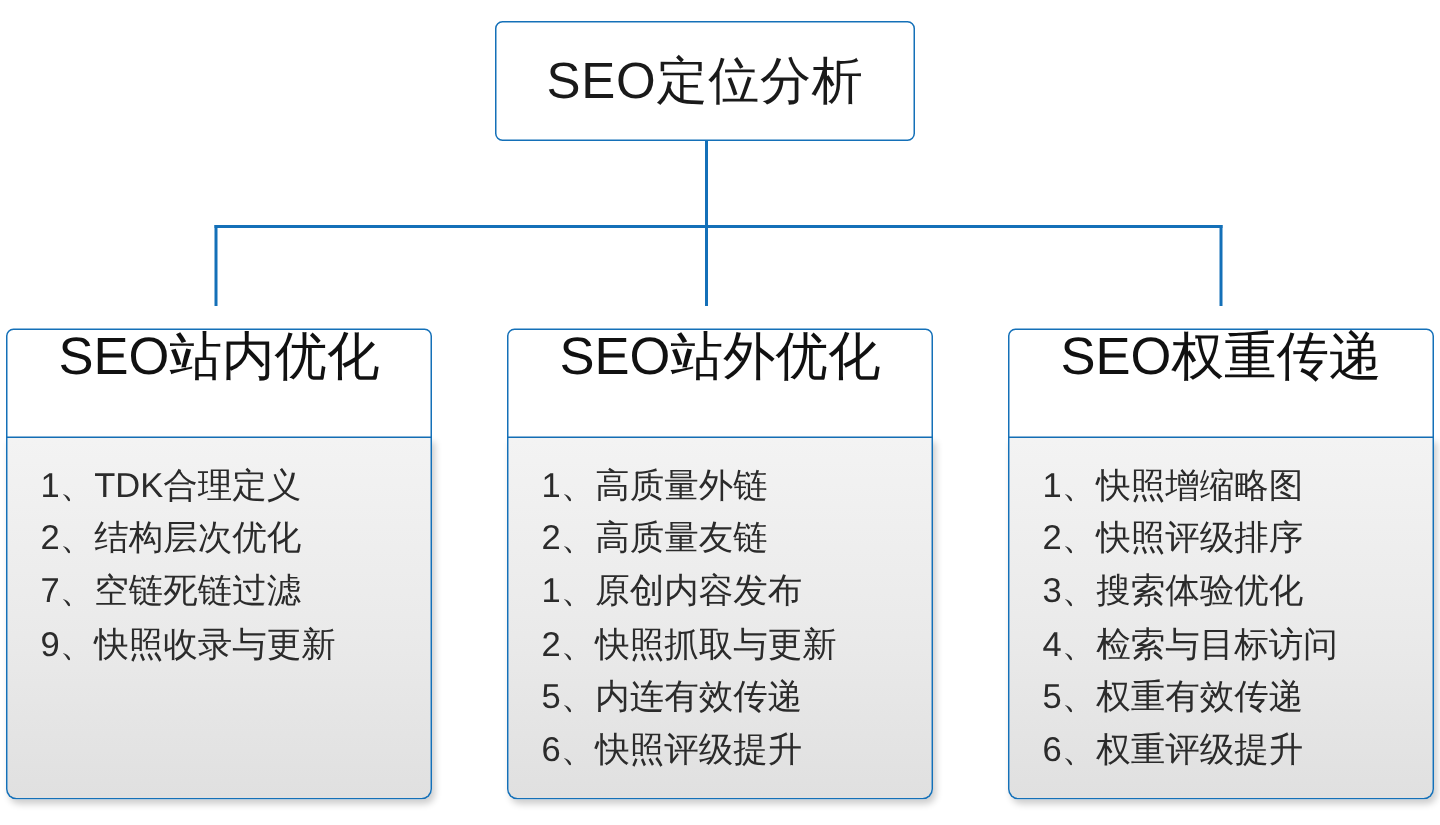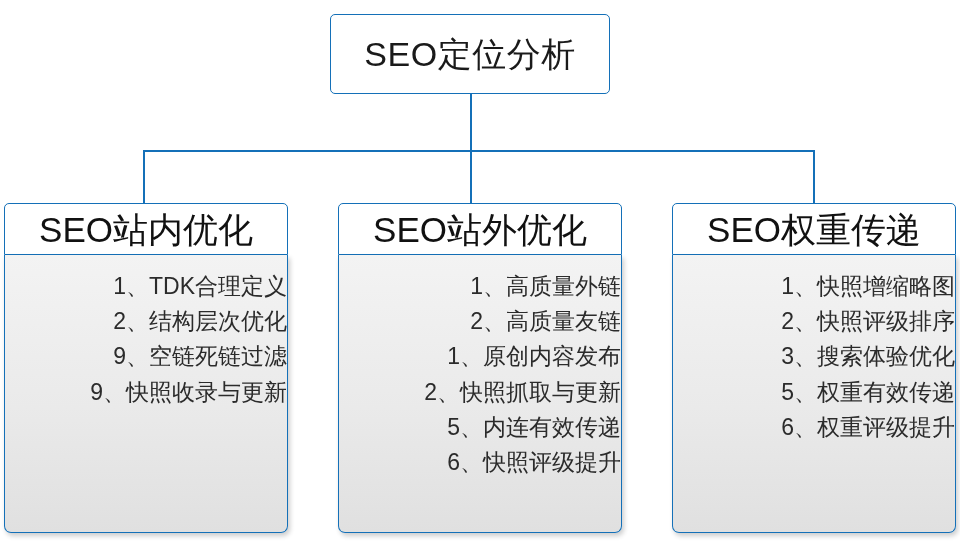--- a/index.html
+++ b/index.html
@@ -93,27 +93,27 @@
     box-sizing: border-box;
   }
   .column {
     width: 284px;
     display: flex;
     flex-direction: column;
   }
 
   .col-header {
     box-sizing: border-box;
-    height: 52px;
+    height: 73px;
     border: 1px solid #1470b8;
     border-radius: 5px 5px 0 0;
     background: #ffffff;
     display: flex;
-    align-items: center;
     justify-content: center;
+    margin-top: 16px;
   }
   .col-header .col-title {
     font-size: 35px;
     color: #111111;
     line-height: 1;
     white-space: nowrap;
   }
 
   .col-body {
     box-sizing: border-box;
@@ -122,21 +122,20 @@
     border-top: none;
     border-radius: 0 0 7px 7px;
     background: linear-gradient(180deg, #f3f3f3 0%, #eaeaea 55%, #e0e0e0 100%);
     box-shadow: 2px 3px 5px rgba(0,0,0,0.20);
     padding: 14px 0 10px 22px;
   }
   .item-list {
     list-style: none;
     margin: 0;
     padding: 0;
-    text-align: right;
   }
   .item-list li {
     font-size: 23px;
     color: #2b2b2b;
     line-height: 1.53;
     white-space: nowrap;
   }
 </style>
 </head>
 <body>
@@ -156,21 +155,21 @@
   <div class="columns">
 
     <div class="column">
       <div class="col-header">
         <span class="col-title">SEO站内优化</span>
       </div>
       <div class="col-body">
         <ul class="item-list">
           <li>1、TDK合理定义</li>
           <li>2、结构层次优化</li>
-          <li>9、空链死链过滤</li>
+          <li>7、空链死链过滤</li>
           <li>9、快照收录与更新</li>
         </ul>
       </div>
     </div>
 
     <div class="column">
       <div class="col-header">
         <span class="col-title">SEO站外优化</span>
       </div>
       <div class="col-body">
@@ -187,20 +186,21 @@
 
     <div class="column">
       <div class="col-header">
         <span class="col-title">SEO权重传递</span>
       </div>
       <div class="col-body">
         <ul class="item-list">
           <li>1、快照增缩略图</li>
           <li>2、快照评级排序</li>
           <li>3、搜索体验优化</li>
+          <li>4、检索与目标访问</li>
           <li>5、权重有效传递</li>
           <li>6、权重评级提升</li>
         </ul>
       </div>
     </div>
 
   </div>
 </div>
 
 </body></html>

